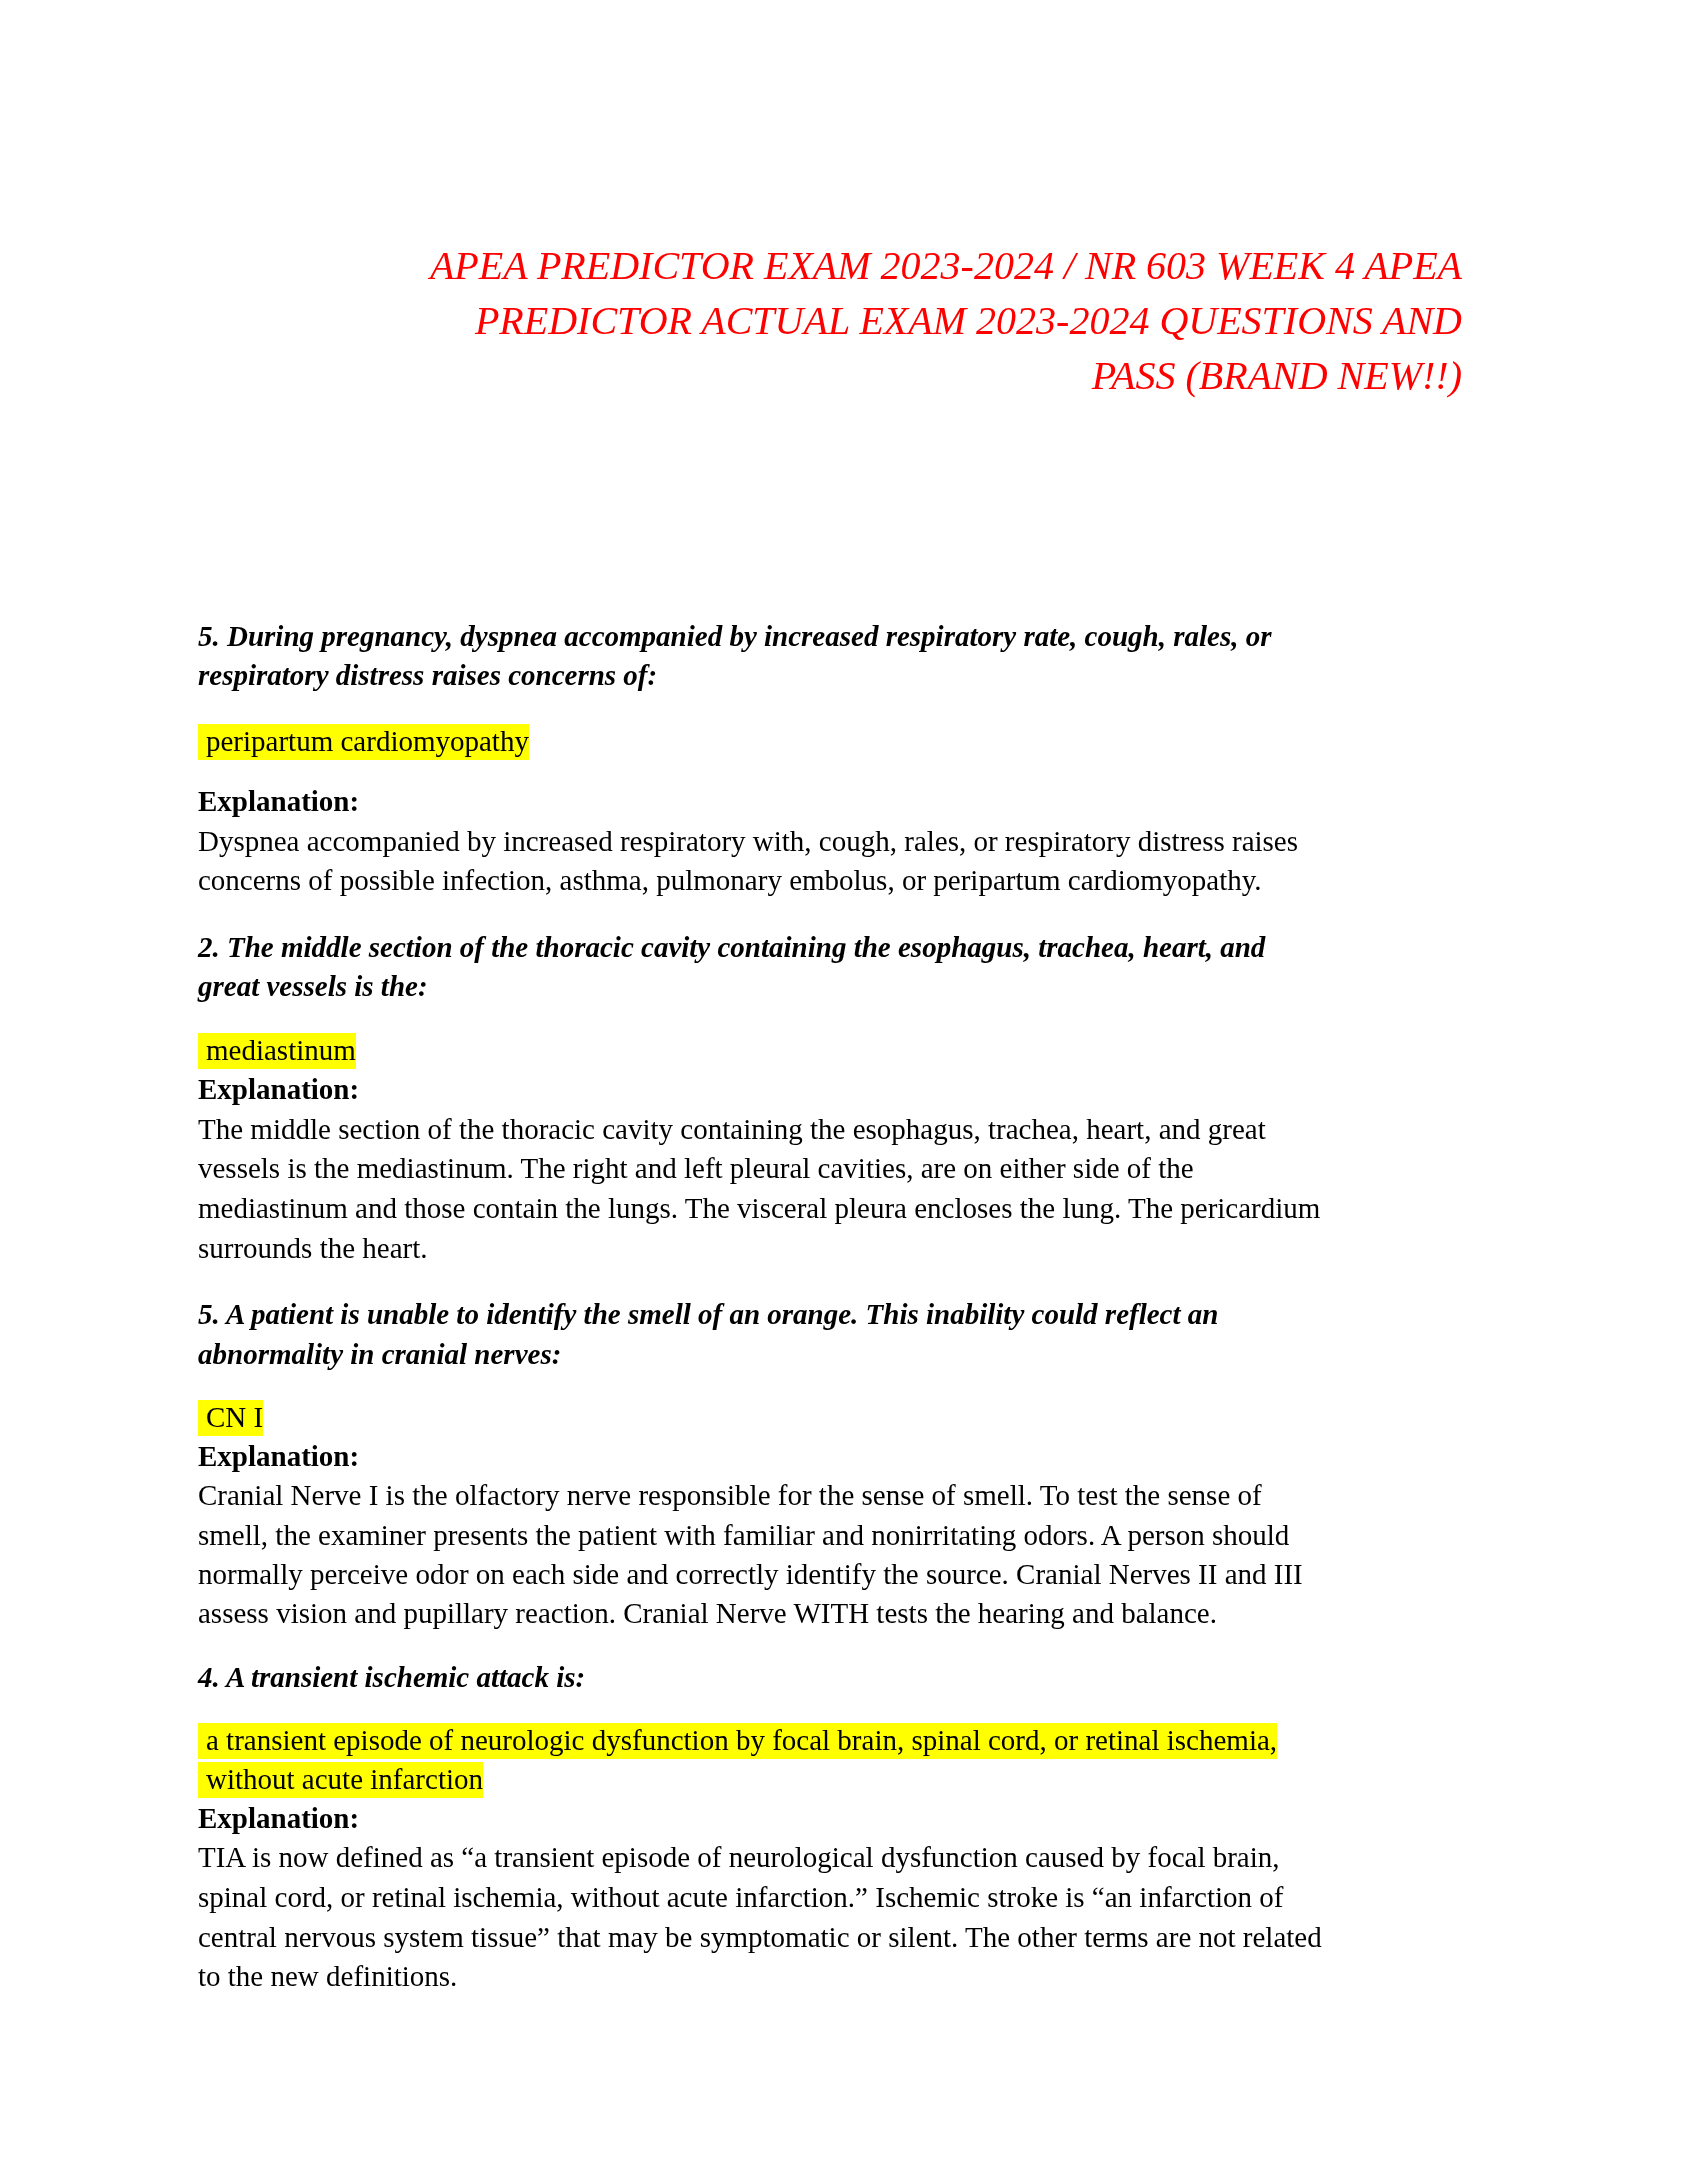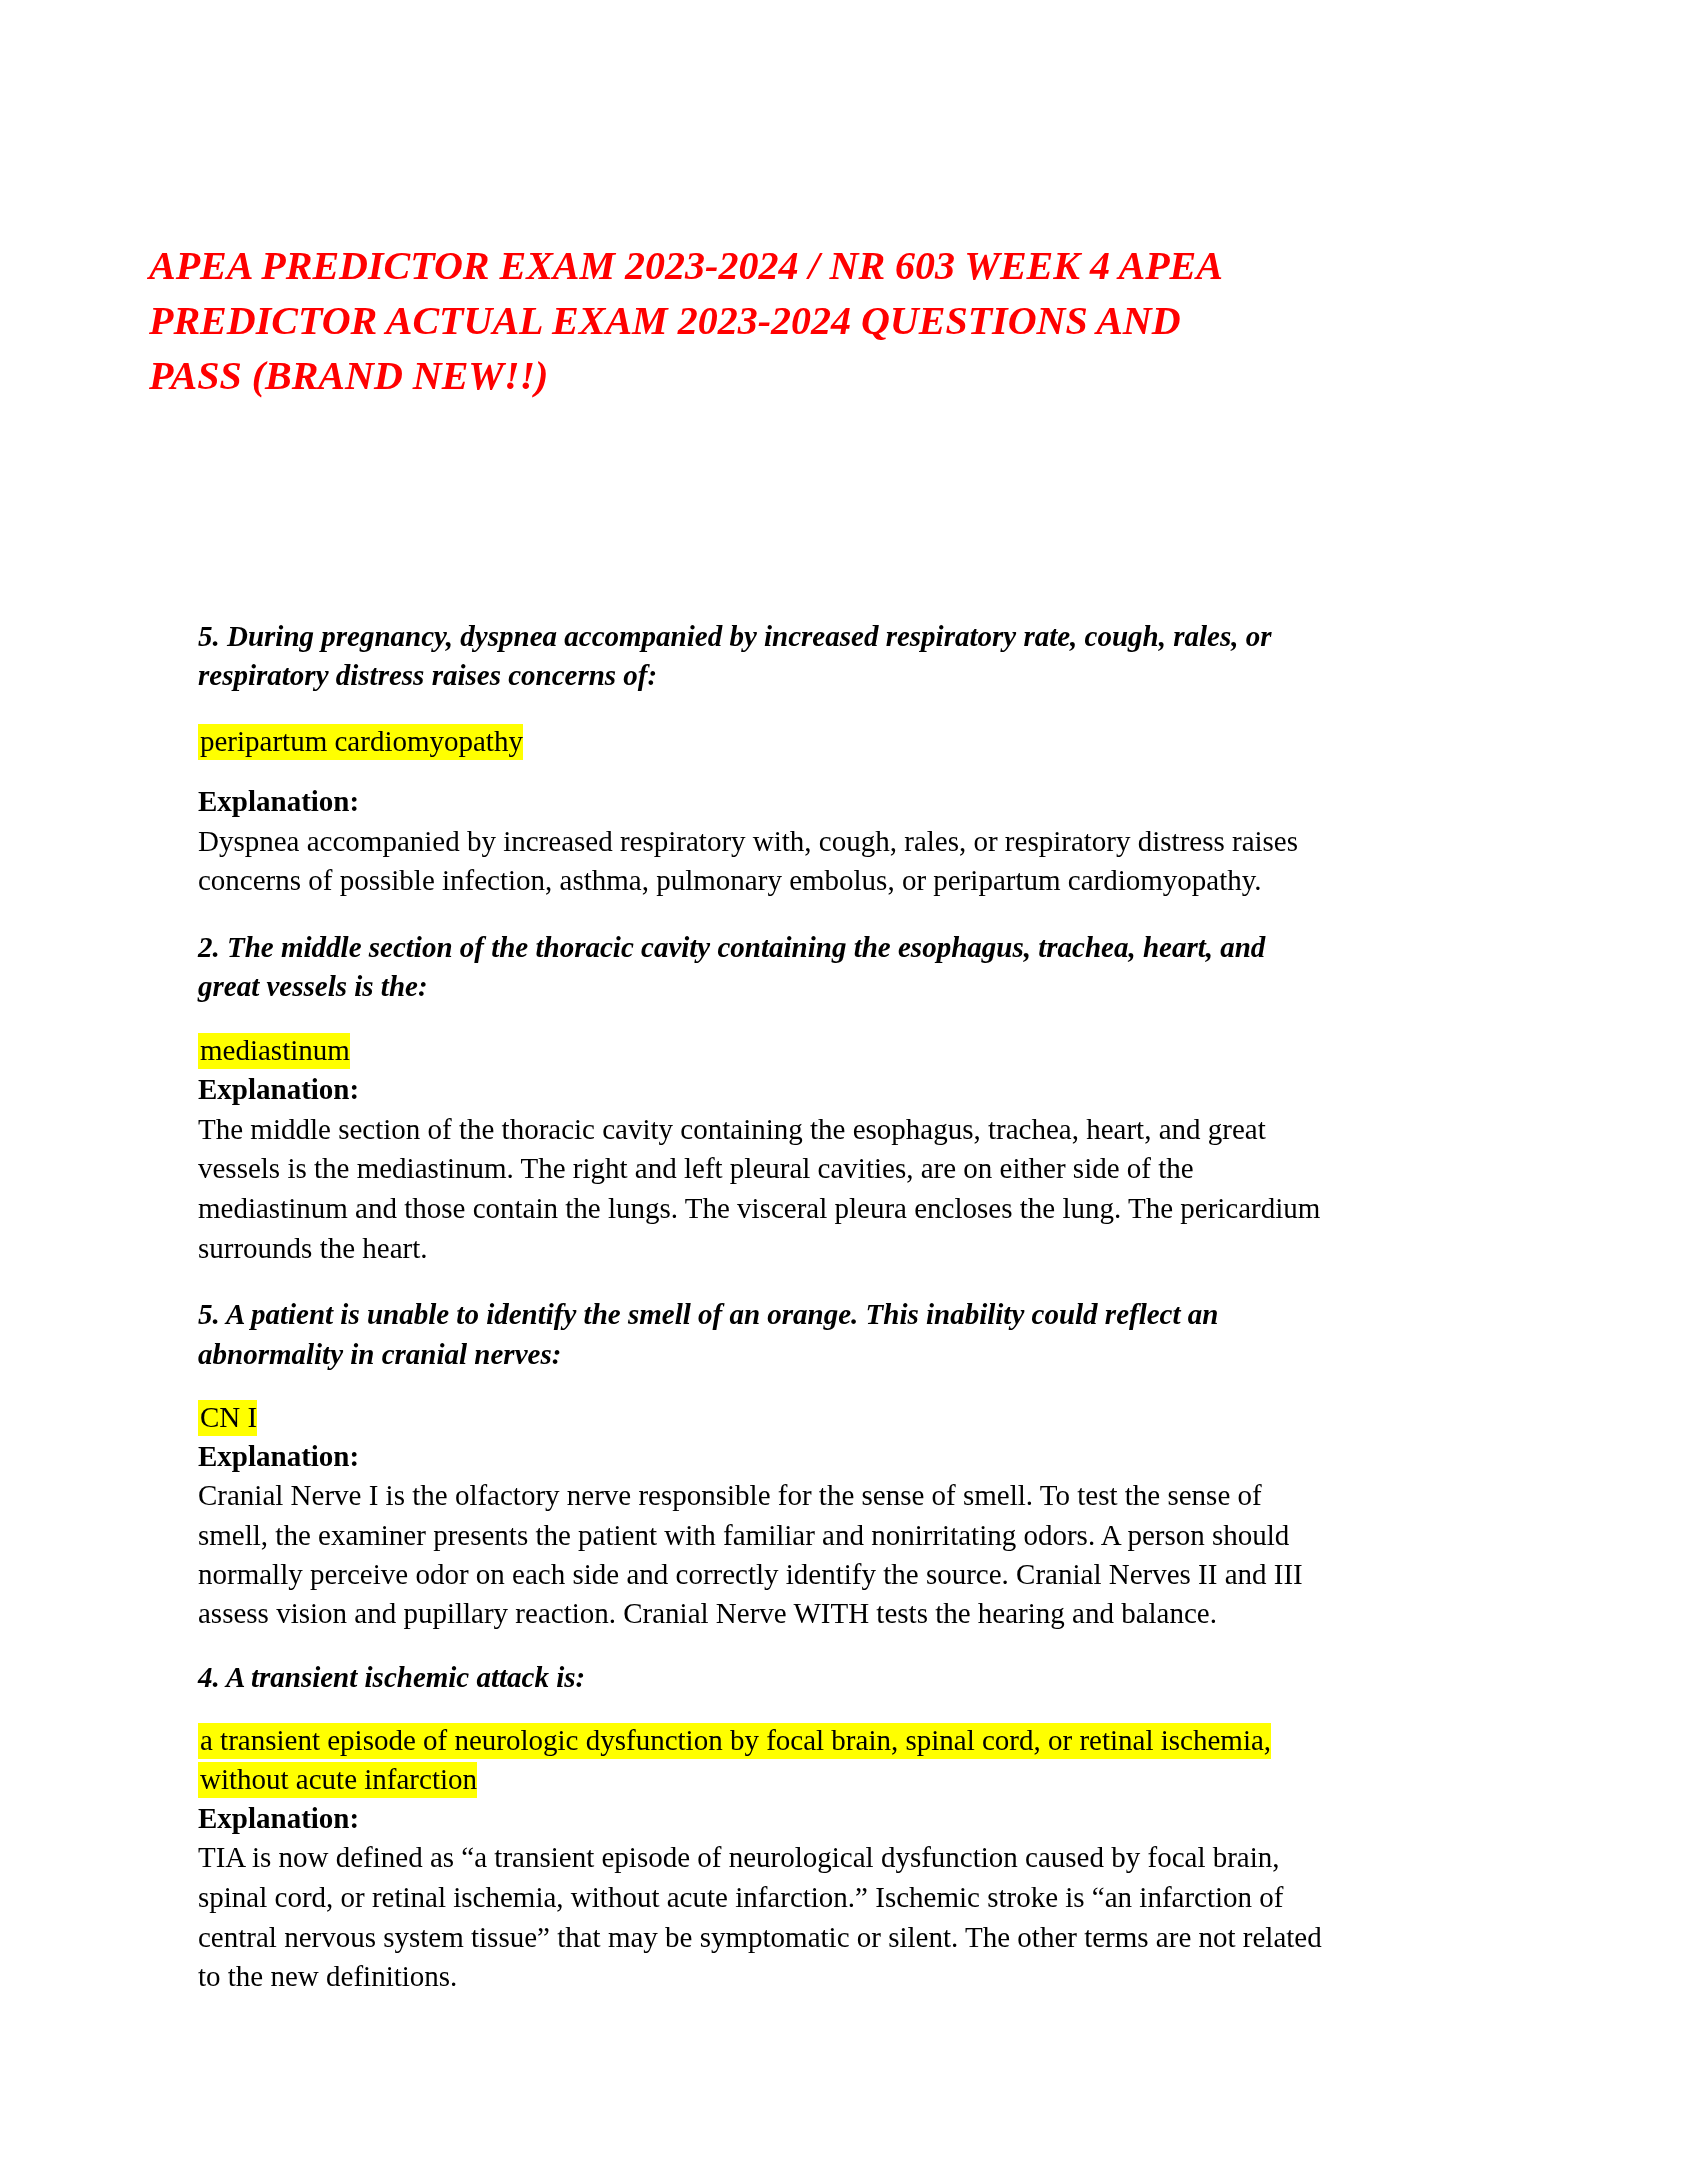--- a/index.html
+++ b/index.html
@@ -1,27 +1,27 @@
 <!DOCTYPE html>
 <html><head>
 <meta charset="utf-8">
 <style>
   html, body { margin: 0; padding: 0; background: #ffffff; }
   body { width: 1683px; height: 2178px; position: relative; overflow: hidden;
          font-family: "Liberation Serif", "DejaVu Serif", serif; color: #000; }
   .page { position: absolute; left: 0; top: 0; width: 1683px; height: 2178px; }
   .title { position: absolute; left: 149px; width: 1313px; top: 238px;
-           text-align: left; color: #ff0000; font-weight: bold; font-style: italic;
+           text-align: right; color: #ff0000; font-weight: normal; font-style: italic;
            font-size: 40px; line-height: 55px; }
   .title .tline { display: block; white-space: nowrap; }
   .content { position: absolute; left: 198px; width: 1307px; top: 0; }
   .line { position: absolute; left: 0; white-space: nowrap; font-size: 29px; line-height: 40px; }
   .q { font-weight: bold; font-style: italic; }
   .exp-label { font-weight: bold; }
-  .ans span { background: #ffff00; padding: 1px 0 3px 2px; }
+  .ans span { background: #ffff00; padding: 1px 0 3px 8px; }
 </style>
 </head>
 <body>
 
 <div class="page">
 
   <div class="title">
     <span class="tline">APEA PREDICTOR EXAM 2023-2024 / NR 603 WEEK 4 APEA</span>
     <span class="tline">PREDICTOR ACTUAL EXAM 2023-2024 QUESTIONS AND</span>
     <span class="tline">PASS (BRAND NEW!!)</span>

